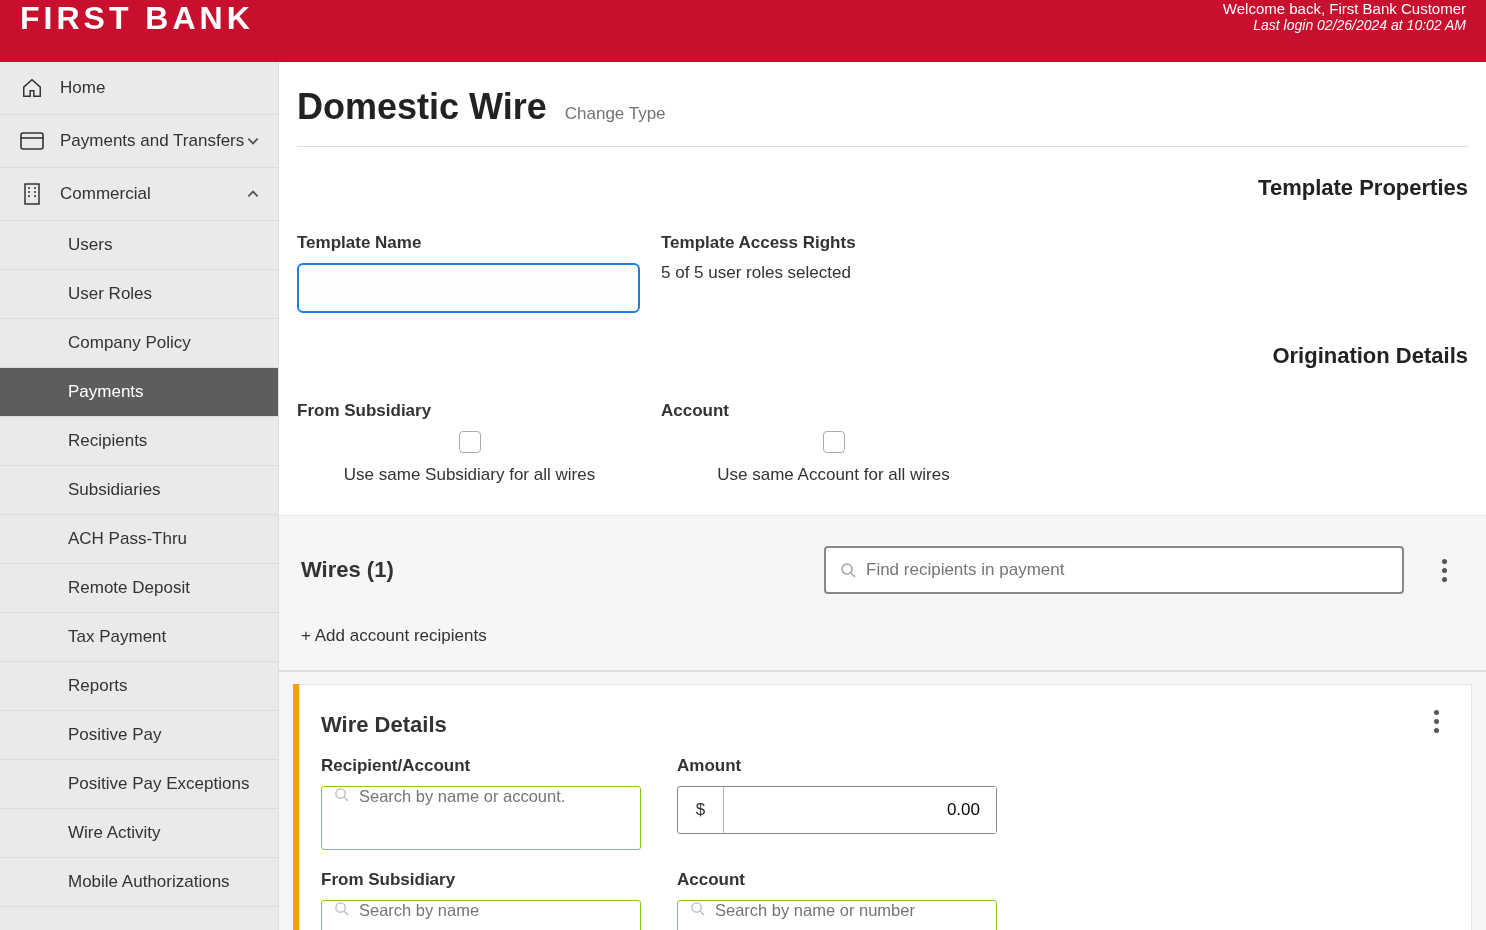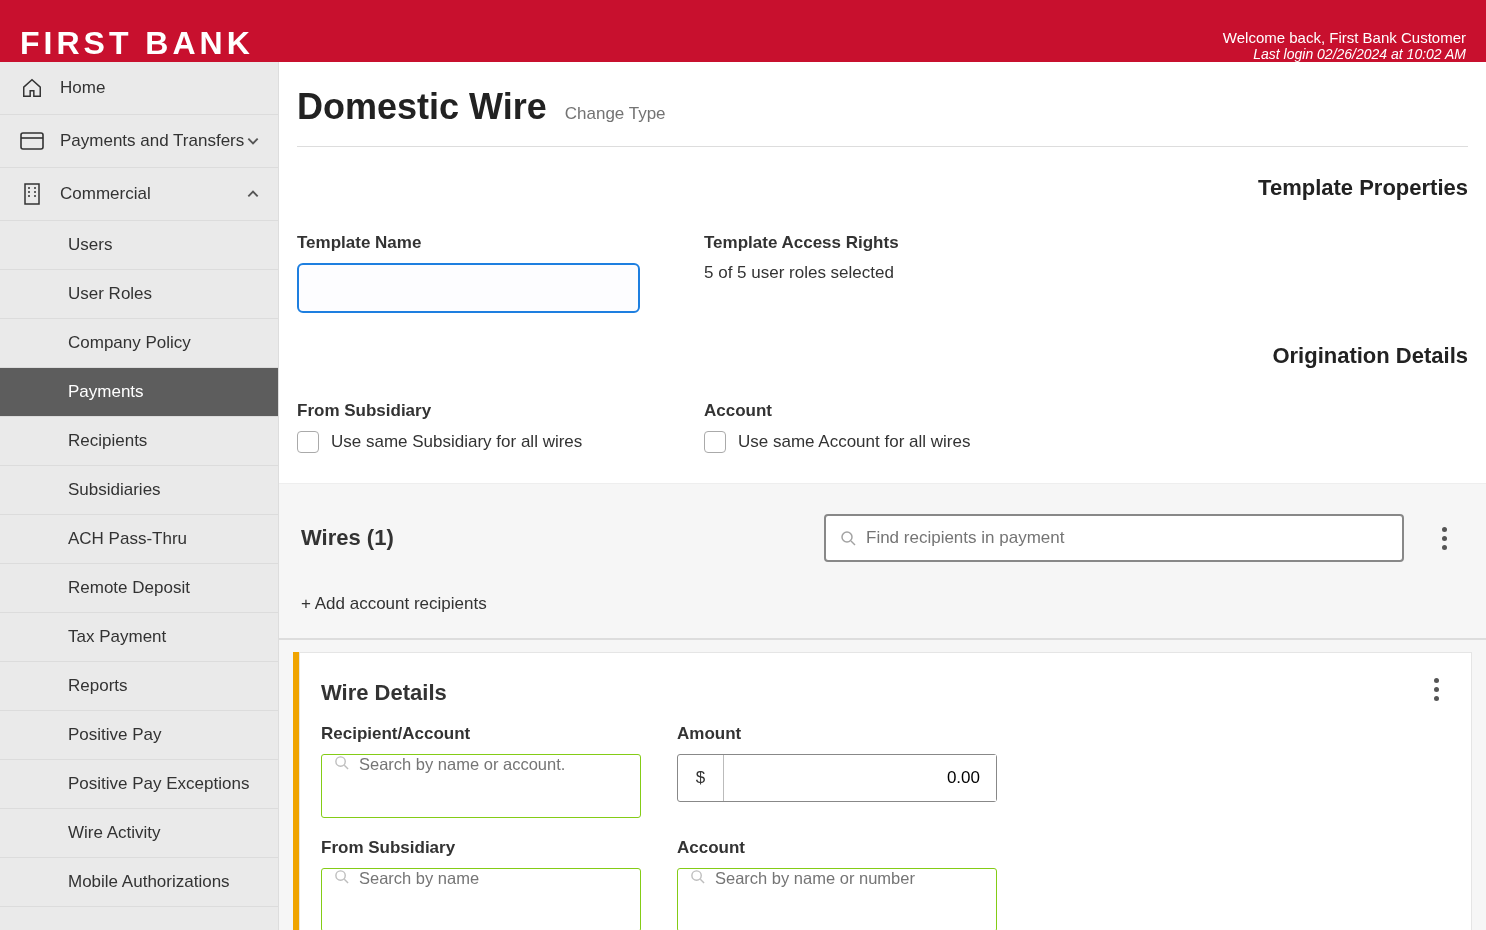--- a/index.html
+++ b/index.html
@@ -11,21 +11,21 @@
     width: 1486px;
     height: 930px;
     overflow: hidden;
   }
   
   .header {
     background: #c8102e;
     color: #fff;
     height: 62px;
     display: flex;
-    align-items: flex-end;
+    align-items: flex-start;
     justify-content: space-between;
     padding: 0 20px;
   }
   .logo {
     font-size: 32px;
     font-weight: 700;
     letter-spacing: 4px;
     font-family: Arial, sans-serif;
   }
   .welcome {
@@ -69,34 +69,34 @@
     flex: 1;
     overflow-y: auto;
     background: #fff;
   }
   .content { padding: 24px 18px 0 18px; }
   .title-row { display: flex; align-items: baseline; gap: 18px; margin-bottom: 18px; }
   .title { font-size: 36px; font-weight: 600; color: #222; }
   .change-type { font-size: 17px; color: #737373; cursor: pointer; }
   hr.div { border: none; border-top: 1px solid #ddd; margin-bottom: 28px; }
   .section-h { font-size: 22px; font-weight: 700; color: #222; margin-bottom: 18px; text-align: right; }
-  .row { display: flex; gap: 62px; margin-bottom: 30px; margin-top: 32px; }
+  .row { display: flex; gap: 19px; margin-bottom: 30px; margin-top: 32px; }
   .col { flex: 0 0 345px; }
   .lbl { font-size: 17px; font-weight: 700; margin-bottom: 10px; display: block; }
   .tpl-input {
     width: 343px; height: 50px;
     border: 2.5px solid #1e7fe0;
     border-radius: 6px;
     background: #fdfdff;
     padding: 0 12px;
     font-size: 16px;
     outline: none;
   }
   .info-text { font-size: 17px; color: #333; }
-  .chk-row { display: flex; align-items: center; gap: 12px; }
+  .chk-row { display: flex; align-items: center; gap: 12px; flex-direction: column; }
   .chk {
     width: 22px; height: 22px; border: 1.5px solid #aaa; border-radius: 4px;
     background: #fff; cursor: pointer; flex-shrink: 0;
   }
   .chk-lbl { font-size: 17px; }
   
   .wires-band {
     background: #f6f6f6;
     padding: 30px 22px 24px 22px;
     border-top: 1px solid #eee;

